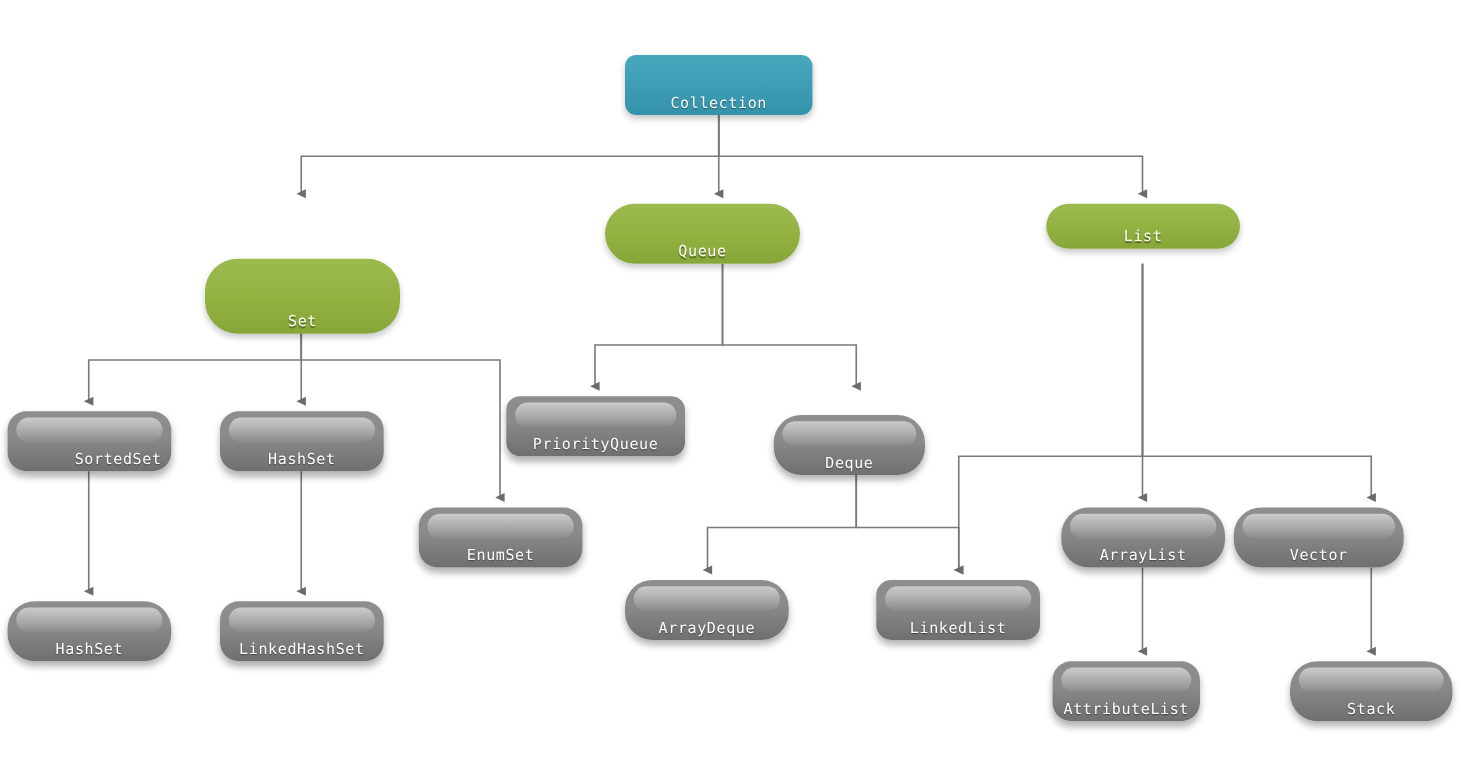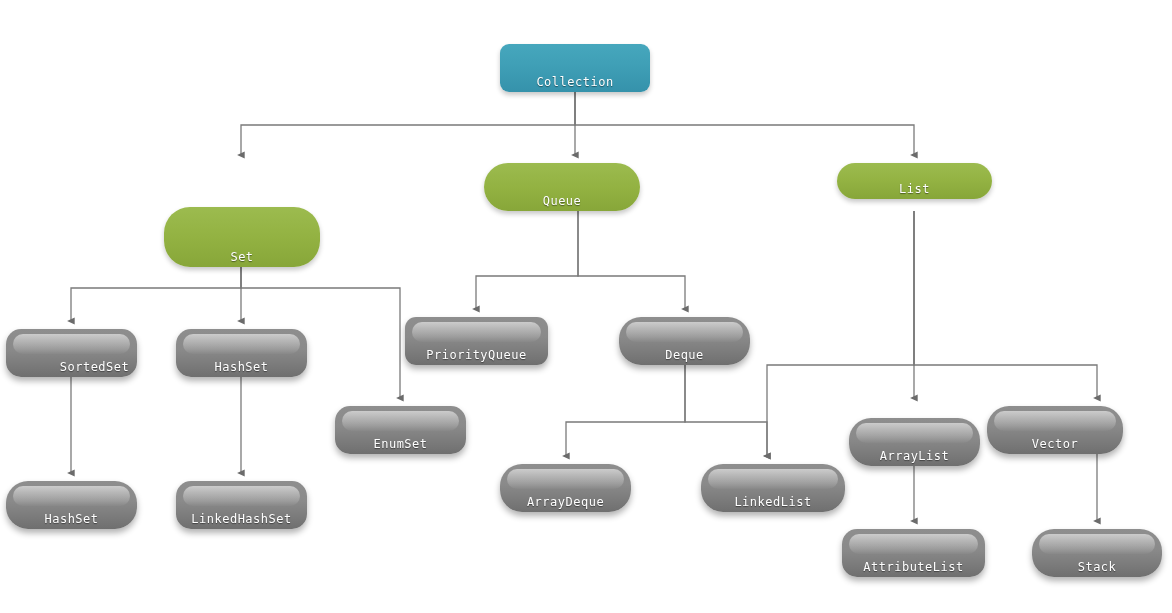--- a/index.html
+++ b/index.html
@@ -133,45 +133,45 @@
       </div>
       <div class="node gray rad-m" style="left: 6px; top: 329px; width: 131px; height: 48px; padding-left: 46px;">
         <span class="node-label">SortedSet</span>
       </div>
       <div class="node gray rad-m" style="left: 176px; top: 329px; width: 131px; height: 48px;">
         <span class="node-label">HashSet</span>
       </div>
       <div class="node gray rad-s" style="left: 405px; top: 317px; width: 143px; height: 48px;">
         <span class="node-label">PriorityQueue</span>
       </div>
-      <div class="node gray rad-l" style="left: 619px; top: 317px; width: 131px; height: 48px;">
+      <div class="node gray rad-l" style="left: 619px; top: 332px; width: 121px; height: 48px;">
         <span class="node-label">Deque</span>
       </div>
-      <div class="node gray rad-l" style="left: 849px; top: 406px; width: 131px; height: 48px; margin-top: 12px;">
+      <div class="node gray rad-l" style="left: 849px; top: 406px; width: 131px; height: 48px;">
         <span class="node-label">ArrayList</span>
       </div>
       <div class="node gray rad-l" style="left: 987px; top: 406px; width: 136px; height: 48px;">
         <span class="node-label">Vector</span>
       </div>
       <div class="node gray rad-m" style="left: 335px; top: 406px; width: 131px; height: 48px;">
         <span class="node-label">EnumSet</span>
       </div>
       <div class="node gray rad-l" style="left: 500px; top: 464px; width: 131px; height: 48px;">
         <span class="node-label">ArrayDeque</span>
       </div>
-      <div class="node gray rad-l" style="left: 701px; top: 464px; width: 144px; height: 48px;">
+      <div class="node gray rad-l" style="left: 701px; top: 464px; width: 131px; height: 48px; border-radius: 12px;">
         <span class="node-label">LinkedList</span>
       </div>
       <div class="node gray rad-l" style="left: 6px; top: 481px; width: 131px; height: 48px;">
         <span class="node-label">HashSet</span>
       </div>
       <div class="node gray rad-m" style="left: 176px; top: 481px; width: 131px; height: 48px;">
         <span class="node-label">LinkedHashSet</span>
       </div>
-      <div class="node gray rad-m" style="left: 842px; top: 529px; width: 143px; height: 48px;">
+      <div class="node gray rad-m" style="left: 842px; top: 529px; width: 118px; height: 48px;">
         <span class="node-label">AttributeList</span>
       </div>
       <div class="node gray rad-l" style="left: 1032px; top: 529px; width: 130px; height: 48px;">
         <span class="node-label">Stack</span>
       </div>
     </div>
 
 </div>
 
 </body></html>

